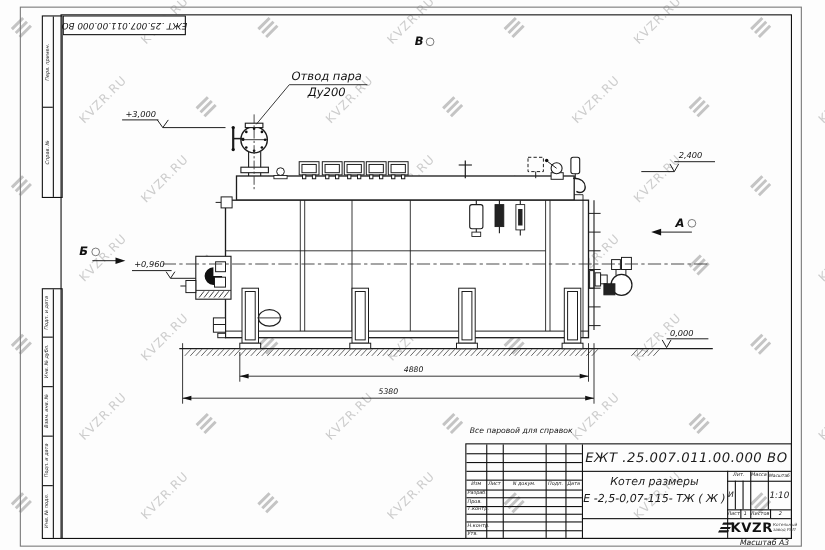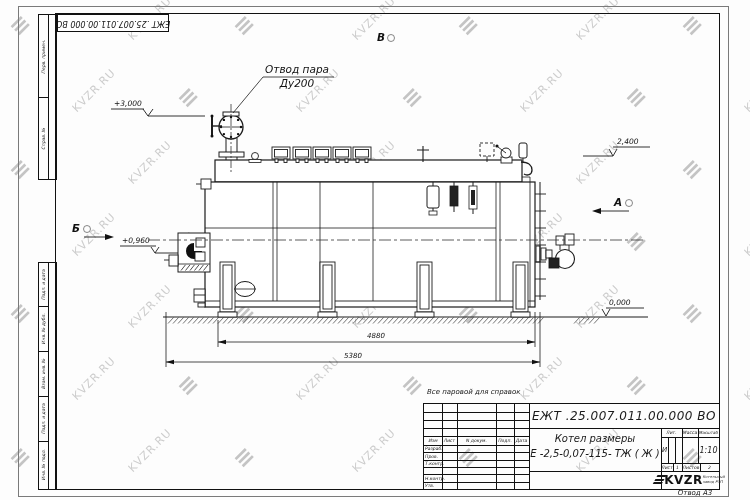--- a/index.html
+++ b/index.html
@@ -497,14 +497,14 @@
       <div class="tl" style="left: 0px; top: 48px; width: 105px; height: 1px;"></div>
       <div class="tl" style="left: 0px; top: 56px; width: 105px; height: 1px;"></div>
       <div class="tl" style="left: 0px; top: 63px; width: 105px; height: 1px;"></div>
       <div class="tl" style="left: 0px; top: 70px; width: 105px; height: 1px;"></div>
       <div class="tl" style="left: 0px; top: 78px; width: 105px; height: 1px;"></div>
       <div class="tl" style="left: 237px; top: 33px; width: 58px; height: 1px;"></div>
       <div class="tl" style="left: 237px; top: 59px; width: 58px; height: 1px;"></div>
       <div class="tl" style="left: 105px; top: 67px; width: 190px; height: 1px;"></div>
     </div>
 
-  <div class="format">Отвод А3</div>
+  <div class="format">Масштаб А3</div>
 </div>
 
 </body></html>

